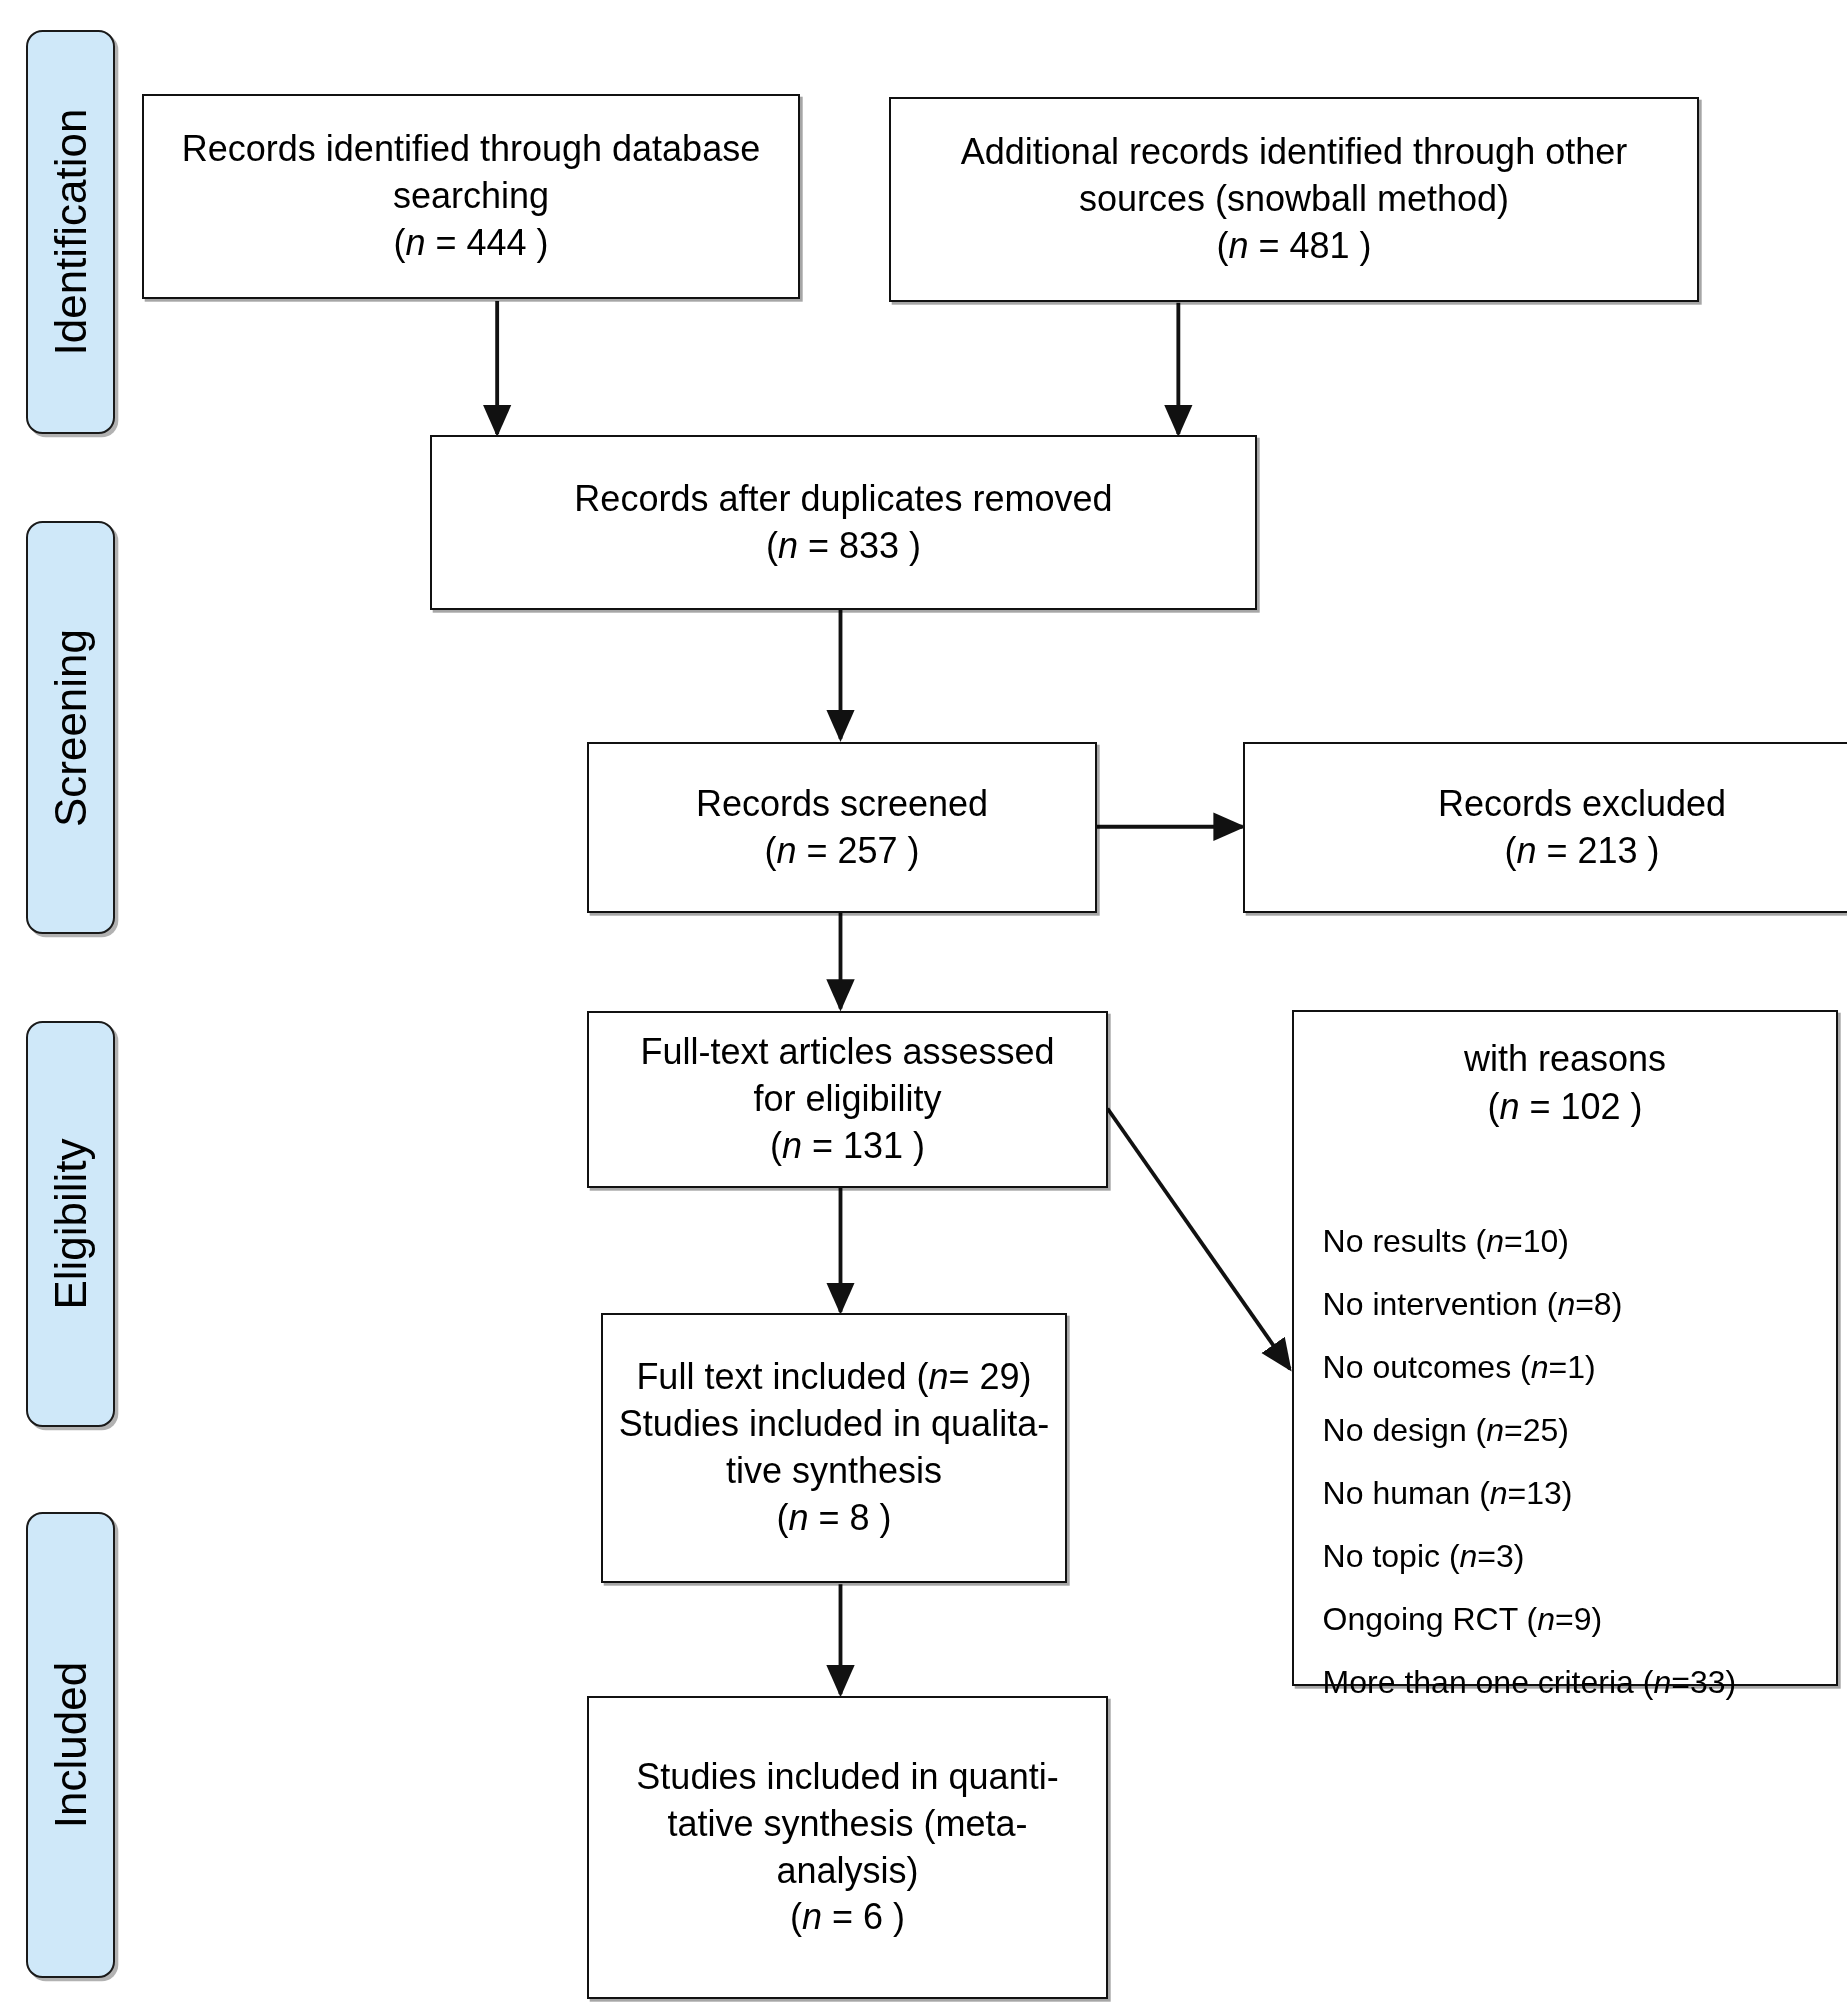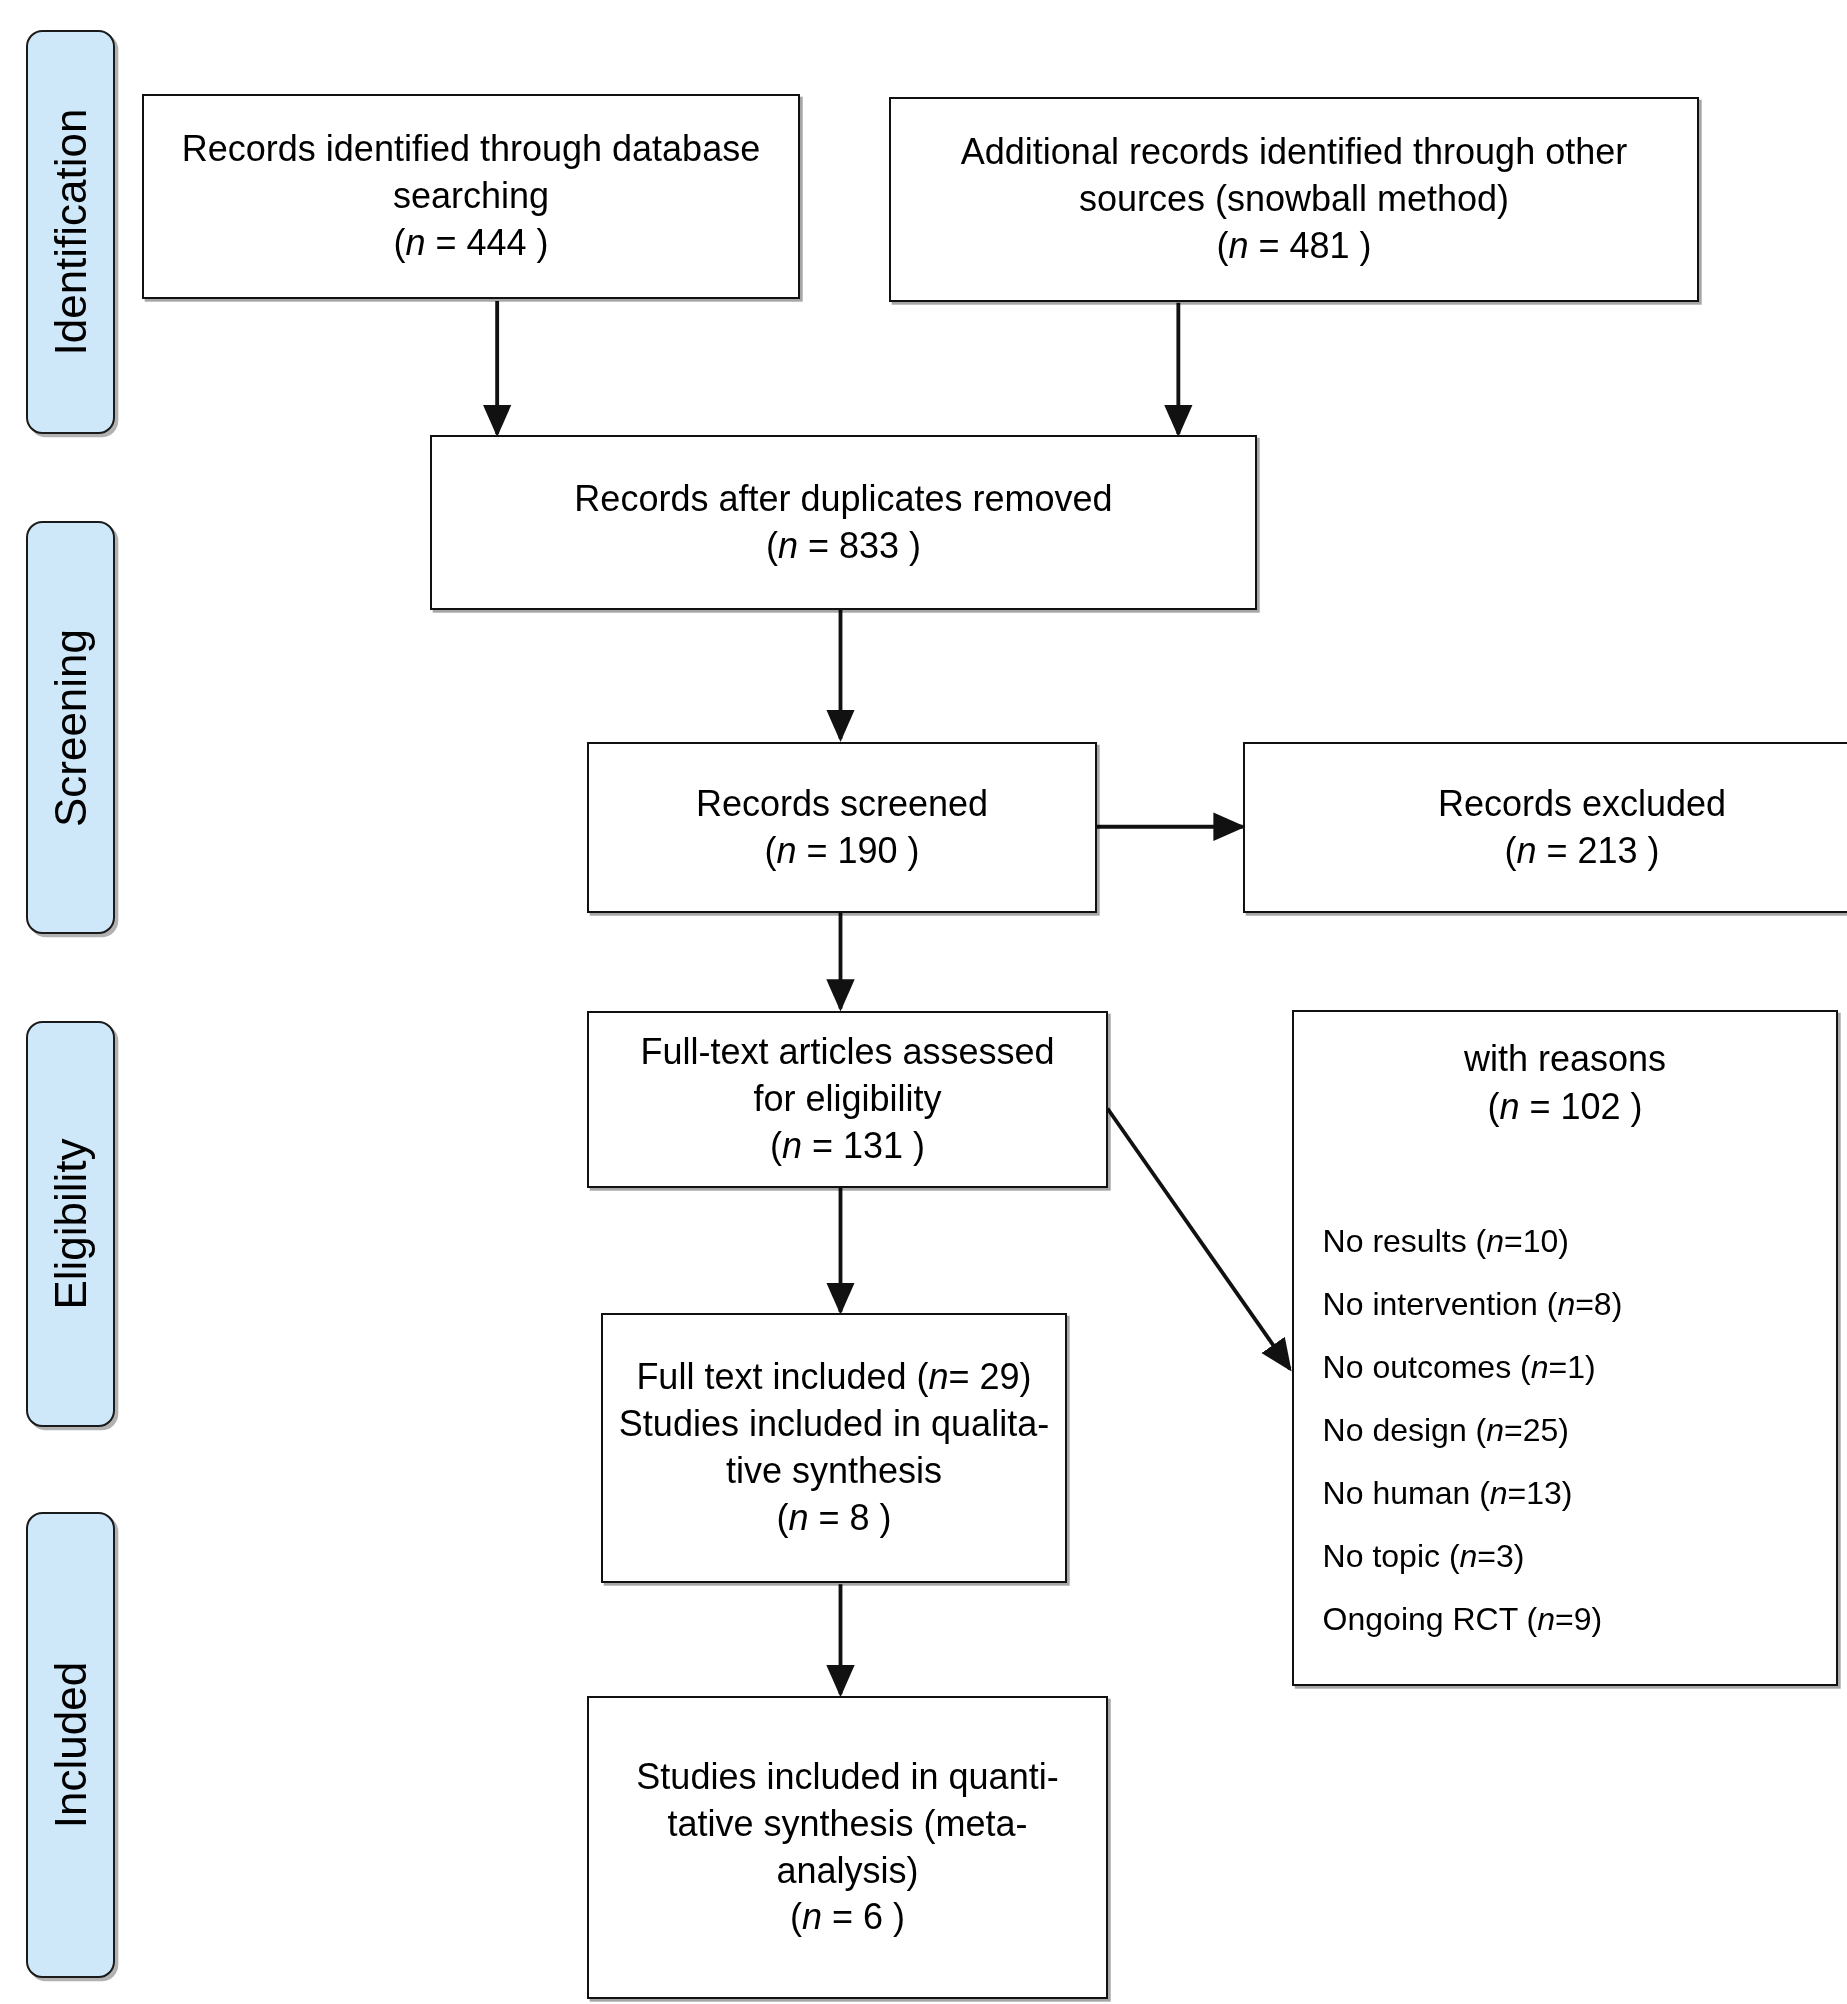--- a/index.html
+++ b/index.html
@@ -136,21 +136,21 @@
     <div class="line"><span>(</span><i class="n">n</i><span> = 481 )</span></div>
   </div>
 
   <div class="fbox" style="left:430px;top:435px;width:827px;height:175px;">
     <div class="line">Records after duplicates removed</div>
     <div class="line"><span>(</span><i class="n">n</i><span> = 833 )</span></div>
   </div>
 
   <div class="fbox" style="left:587px;top:742px;width:510px;height:171px;">
     <div class="line">Records screened</div>
-    <div class="line"><span>(</span><i class="n">n</i><span> = 190 )</span></div>
+    <div class="line"><span>(</span><i class="n">n</i><span> = 257 )</span></div>
   </div>
 
   <div class="fbox" style="left:1243px;top:742px;width:678px;height:171px;">
     <div class="line">Records excluded</div>
     <div class="line"><span>(</span><i class="n">n</i><span> = 213 )</span></div>
   </div>
 
   <div class="fbox" style="left:587px;top:1011px;width:521px;height:177px;">
     <div class="line">Full-text articles assessed</div>
     <div class="line">for eligibility</div>
@@ -164,20 +164,21 @@
     </div>
 
     <div class="reasons" style="top:210px;">
       <div class="r"><span>No results (</span><i class="n">n</i><span>=10)</span></div>
       <div class="r"><span>No intervention (</span><i class="n">n</i><span>=8)</span></div>
       <div class="r"><span>No outcomes (</span><i class="n">n</i><span>=1)</span></div>
       <div class="r"><span>No design (</span><i class="n">n</i><span>=25)</span></div>
       <div class="r"><span>No human (</span><i class="n">n</i><span>=13)</span></div>
       <div class="r"><span>No topic (</span><i class="n">n</i><span>=3)</span></div>
       <div class="r"><span>Ongoing RCT (</span><i class="n">n</i><span>=9)</span></div>
+      <div class="r"><span>More than one criteria (</span><i class="n">n</i><span>=33)</span></div>
     </div>
   </div>
 
   <div class="fbox" style="left:601px;top:1313px;width:466px;height:270px;">
     <div class="line"><span>Full text included (</span><i class="n">n</i><span>= 29)</span></div>
     <div class="line">Studies included in qualita-</div>
     <div class="line">tive synthesis</div>
     <div class="line"><span>(</span><i class="n">n</i><span> = 8 )</span></div>
   </div>
 

